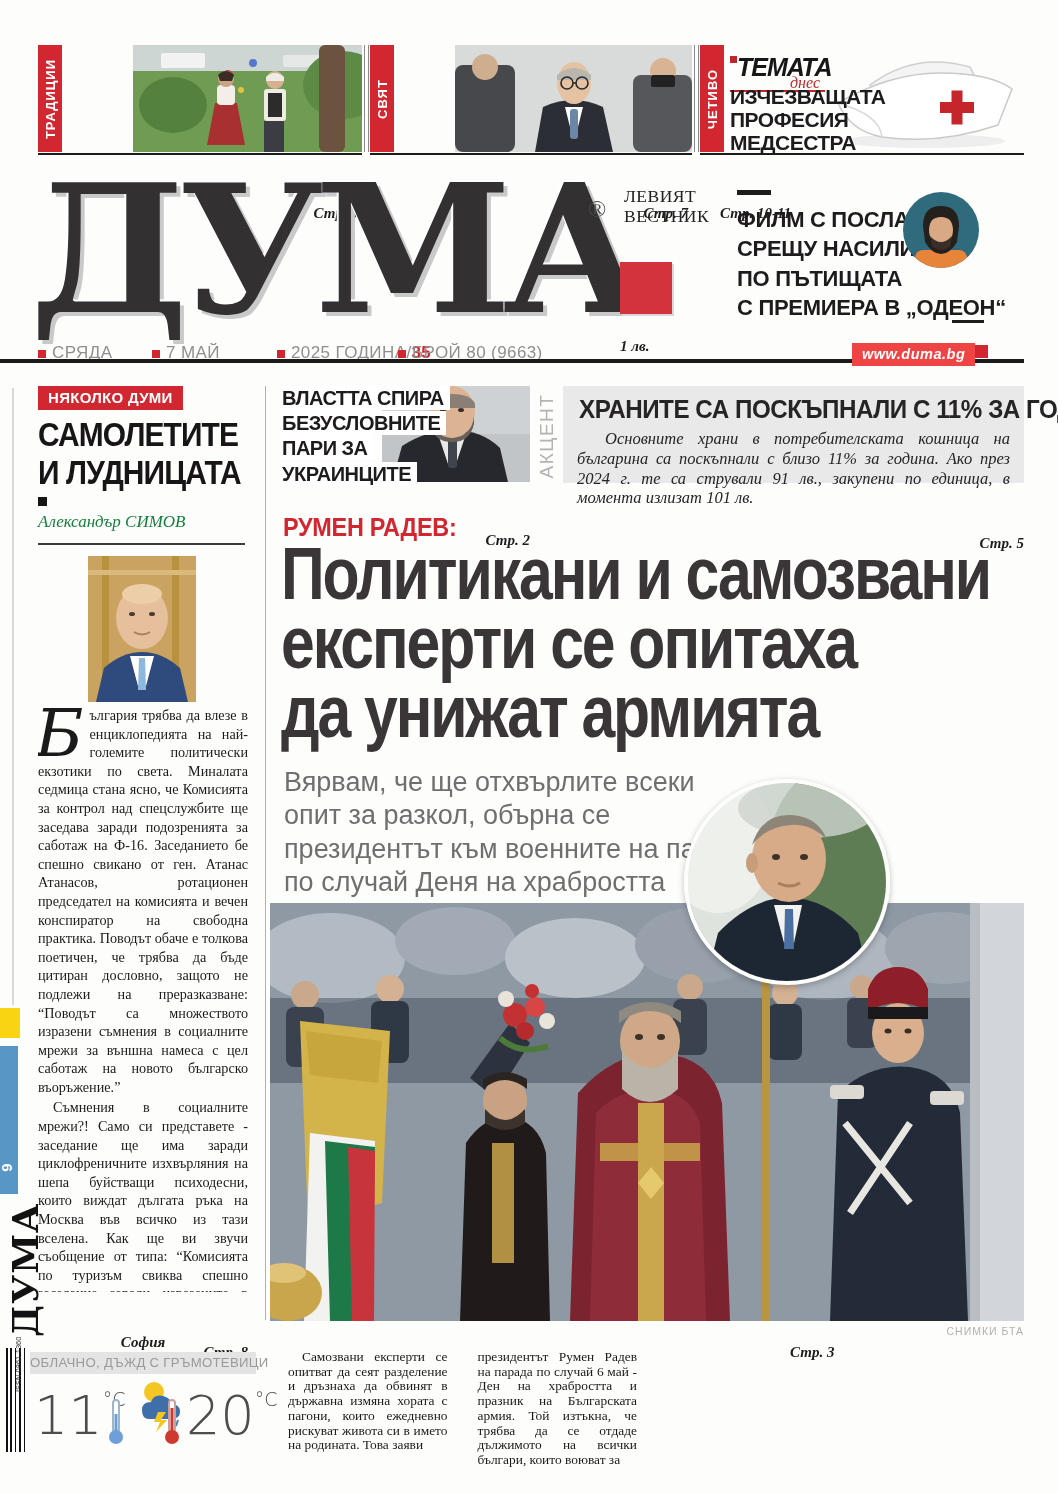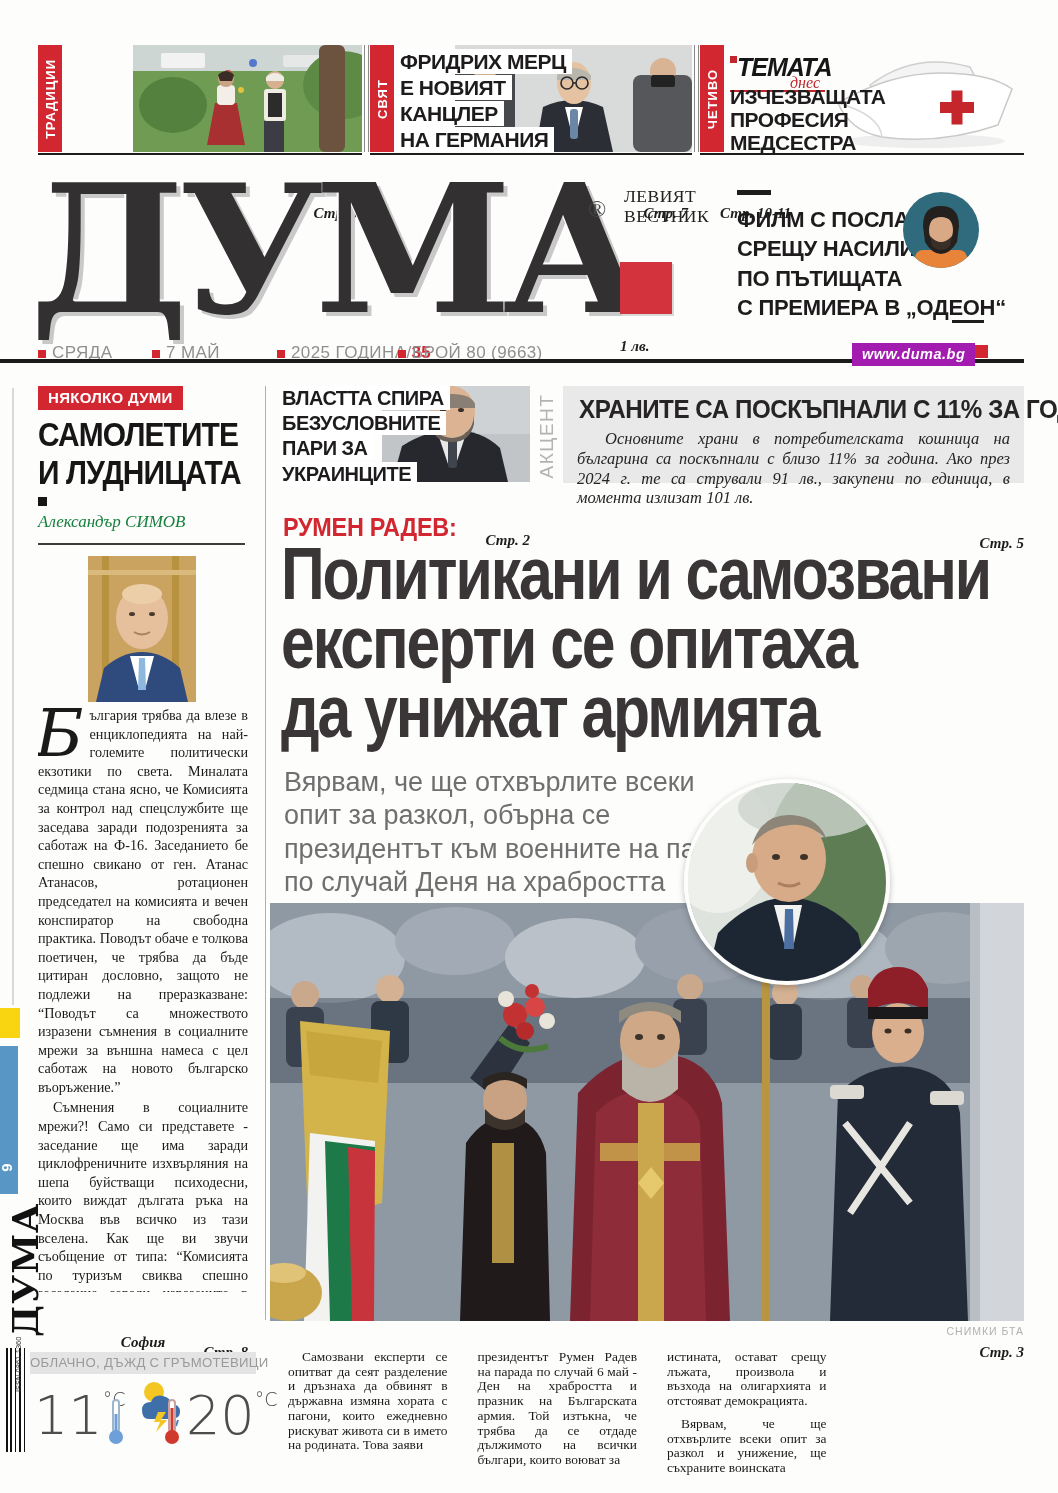--- a/index.html
+++ b/index.html
@@ -85,26 +85,20 @@
         <ellipse cx="119" cy="38" rx="17" ry="21" fill="#e5c3a2"></ellipse>
         <path d="M102,30 q17,-14 34,0 l0,5 -34,0 Z" fill="#b9b6ae"></path>
         <circle cx="112" cy="38" r="6" fill="none" stroke="#2a2a2a" stroke-width="1.6"></circle>
         <circle cx="127" cy="38" r="6" fill="none" stroke="#2a2a2a" stroke-width="1.6"></circle>
         <line x1="118" y1="38" x2="121" y2="38" stroke="#2a2a2a" stroke-width="1.6"></line>
       </svg>
     </div>
     <div class="abs vtag" style="left:0;top:0;width:24px;height:107px;">
       <span>СВЯТ</span>
     </div>
-    <div class="abs boxedlines" style="left:28px;top:4px;z-index:2;font-weight:bold;font-size:21px;line-height:1.24;letter-spacing:-.5px;color:#1d1b1c;">
-      <span class="b prelines">ФРИДРИХ МЕРЦ
-Е НОВИЯТ
-КАНЦЛЕР
-НА ГЕРМАНИЯ</span>
-    </div>
   </div>
   <div class="abs thinrule" style="left:370px;top:153px;width:322px;"></div>
   <div class="abs pgref" style="left:370px;top:157px;width:318px;text-align:right;">Стр. 7</div>
 
   <div class="abs vsep" style="left:694px;top:45px;height:107px;"></div>
 
   <div class="abs" style="left:700px;top:45px;width:324px;height:107px;">
     <div class="abs" style="left:120px;top:0;width:204px;height:107px;">
       <svg width="204" height="107" viewBox="0 0 204 107">
         <ellipse cx="105" cy="96" rx="80" ry="7" fill="#eeeeee"></ellipse>
@@ -153,21 +147,21 @@
   </div>
   <div class="abs pgref" style="left:900px;top:296px;width:84px;text-align:right;">Стр. 13</div>
   <div class="abs" style="left:952px;top:320px;width:32px;height:3px;background:#1d1d1d;"></div>
 
   <div class="abs dl-item" style="left:38px;top:343px;"><span class="bullet"></span><span>СРЯДА</span></div>
   <div class="abs dl-item" style="left:152px;top:343px;"><span class="bullet"></span><span>7 МАЙ</span></div>
   <div class="abs dl-item" style="left:277px;top:343px;"><span class="bullet"></span><span>2025 ГОДИНА/</span><span style="color:#d22730;font-weight:bold;">35</span></div>
   <div class="abs dl-item" style="left:398px;top:343px;"><span class="bullet"></span><span>БРОЙ 80 (9663)</span></div>
   <div class="abs serif" style="left:620px;top:338px;font-style:italic;font-weight:bold;font-size:15px;color:#1d1d1d;">1 лв.</div>
   <div class="abs" style="left:0px;top:359px;width:1024px;height:4px;background:#1b1b1b;"></div>
-  <div class="abs" style="left:852px;top:343px;background:#a21caf;padding:2px 10px 3px;">
+  <div class="abs" style="left:852px;top:343px;background:#ef4444;padding:2px 10px 3px;">
     <span style="color:#fff;font-weight:bold;font-style:italic;font-size:14.5px;letter-spacing:.5px;">www.duma.bg</span>
   </div>
   <div class="abs" style="left:975px;top:345px;width:13px;height:13px;background:#d22730;"></div>
 
   <div class="abs" style="left:12px;top:388px;width:2px;height:617px;background:#d9d9d9;"></div>
   <div class="abs" style="left:0;top:1008px;width:20px;height:30px;background:#f8d411;"></div>
   <div class="abs" style="left:0;top:1046px;width:18px;height:148px;background:#5896c6;">
     <span style="position:absolute;left:2px;bottom:18px;color:#fff;font-weight:bold;font-size:15px;transform:rotate(-90deg);">9</span>
   </div>
   <div class="abs" style="left:-44px;top:1255px;width:130px;height:34px;transform:rotate(-90deg);font-family:'DejaVu Serif',serif;font-weight:bold;font-size:36px;letter-spacing:1px;color:#121212;text-align:center;">ДУМА</div>
@@ -383,21 +377,17 @@
   <div class="abs" style="left:270px;top:1325px;width:754px;text-align:right;font-size:10.5px;letter-spacing:1px;color:#b3b0b0;">СНИМКИ БТА</div>
 
   <div class="abs" style="left:280px;top:1342px;width:744px;display:grid;grid-template-columns:1fr 1fr 1fr 1fr;column-gap:14px;">
     <div class="bcol">
         <p class="ind">Самозвани експерти се опитват да сеят разделение и дръзнаха да обвинят в държавна измяна хората с пагони, които ежедневно рискуват живота си в името на родината. Това заяви</p>
       </div>
     <div class="bcol">
         <p>президентът Румен Радев на парада по случай 6 май - Ден на храбростта и празник на Българската армия. Той изтъкна, че трябва да се отдаде дължимото на всички българи, които воюват за</p>
       </div>
     <div class="bcol">
-        <p>истината, остават срещу лъжата, произвола и възхода на олигархията и отстояват демокрацията.</p>
-        <p class="ind">Вярвам, че ще отхвърлите всеки опит за разкол и унижение, ще съхраните воинската</p>
-      </div>
-    <div class="bcol">
       <div class="pgref" style="text-align:right;margin-top:2px;">Стр. 3</div>
     </div>
   </div>
 
 </div>
 
 </body></html>

